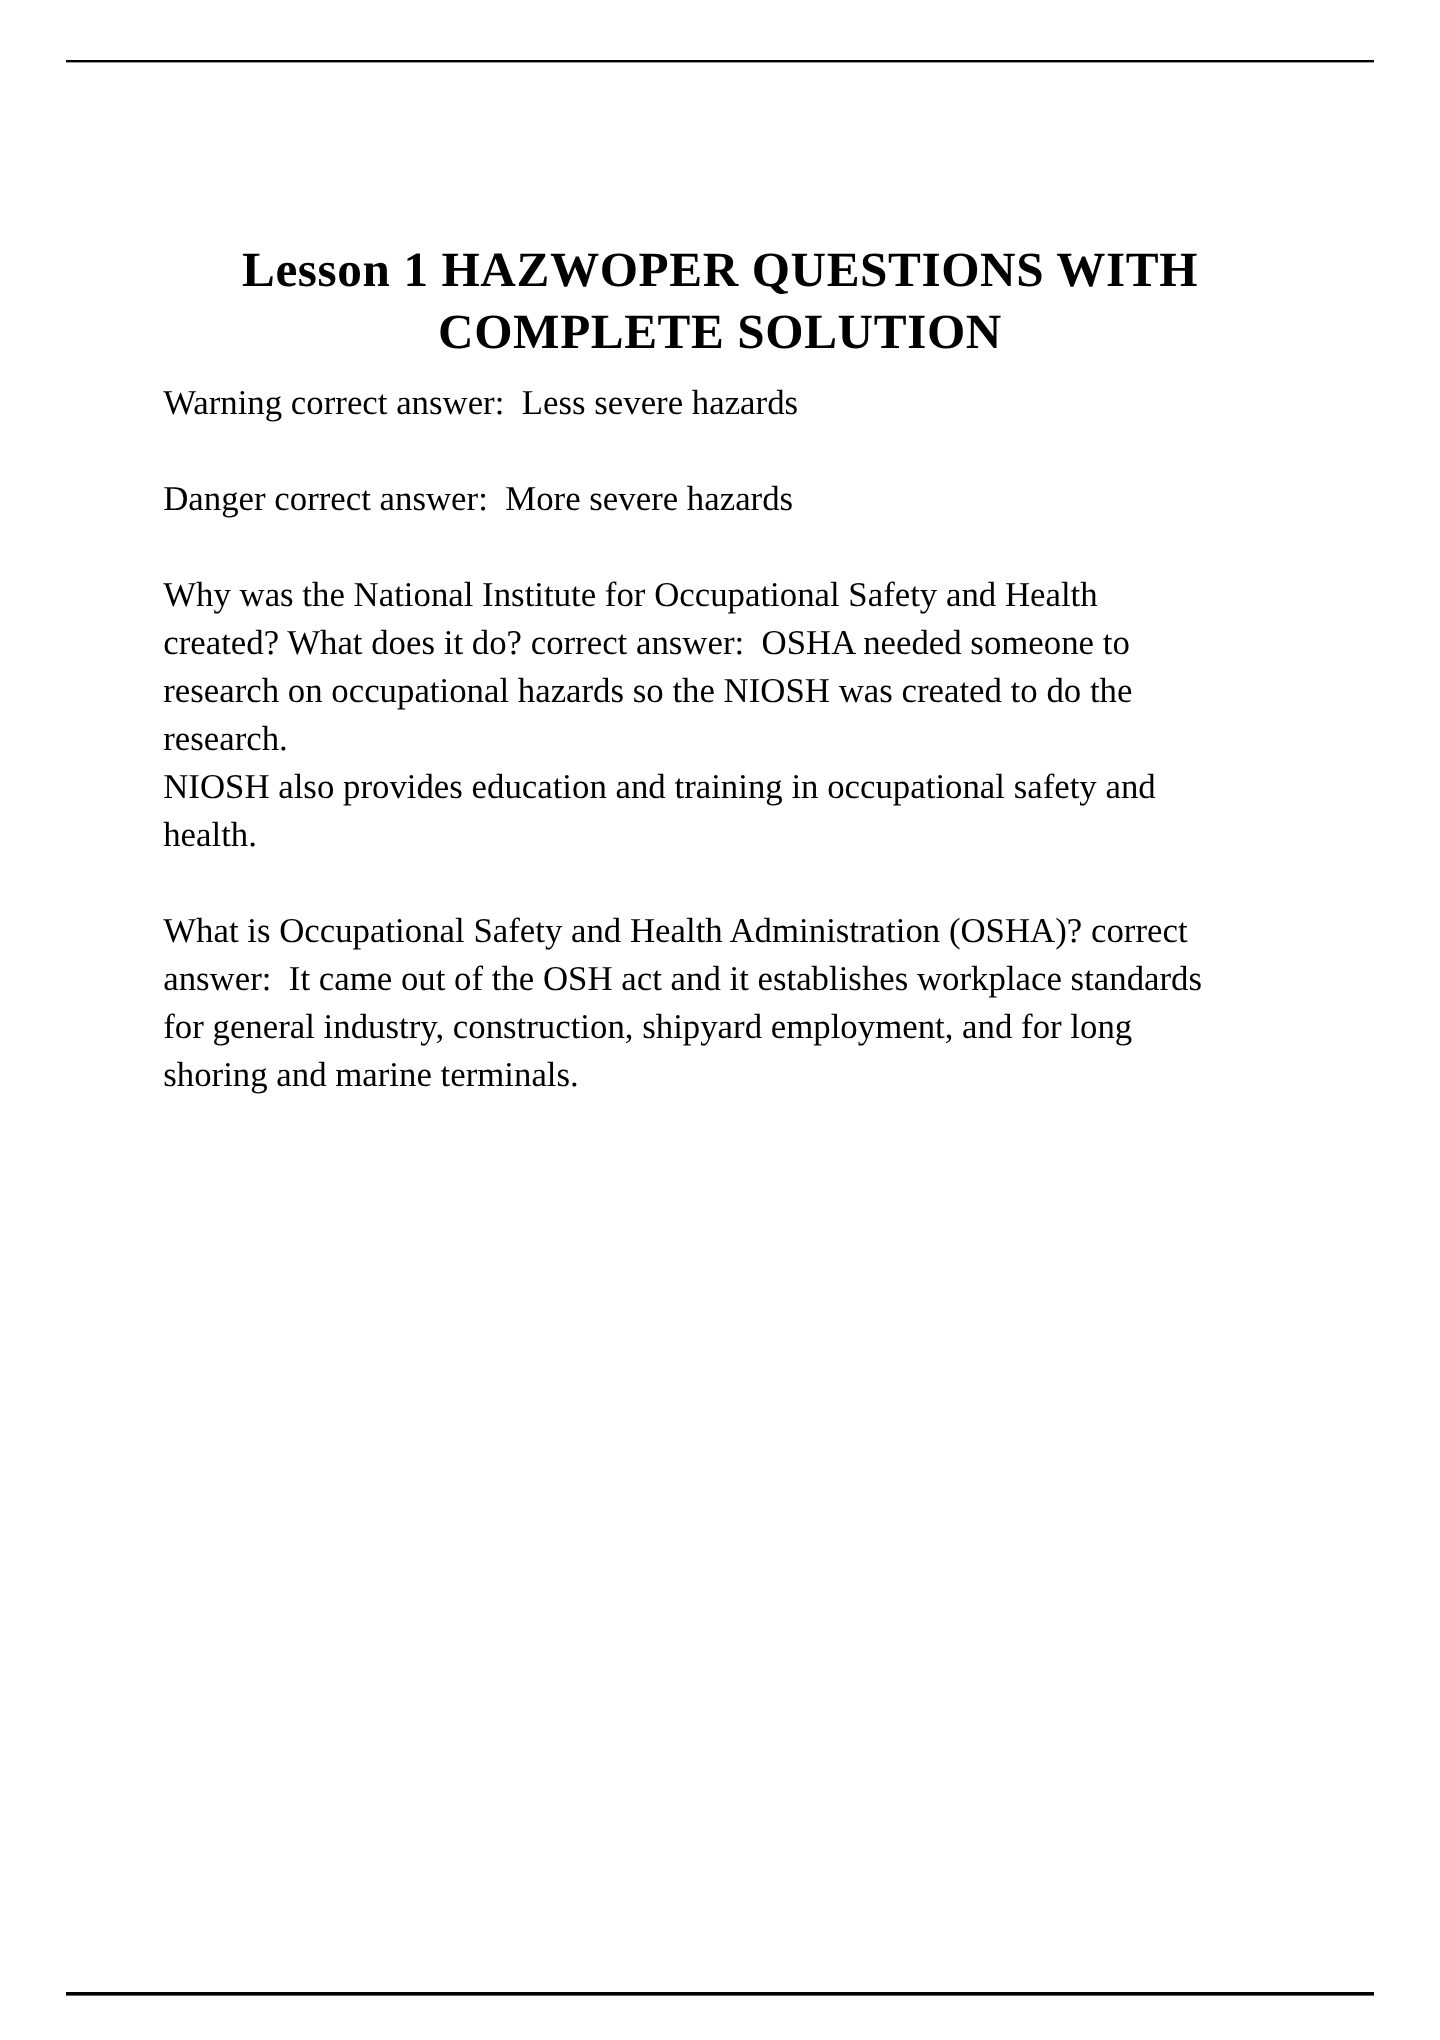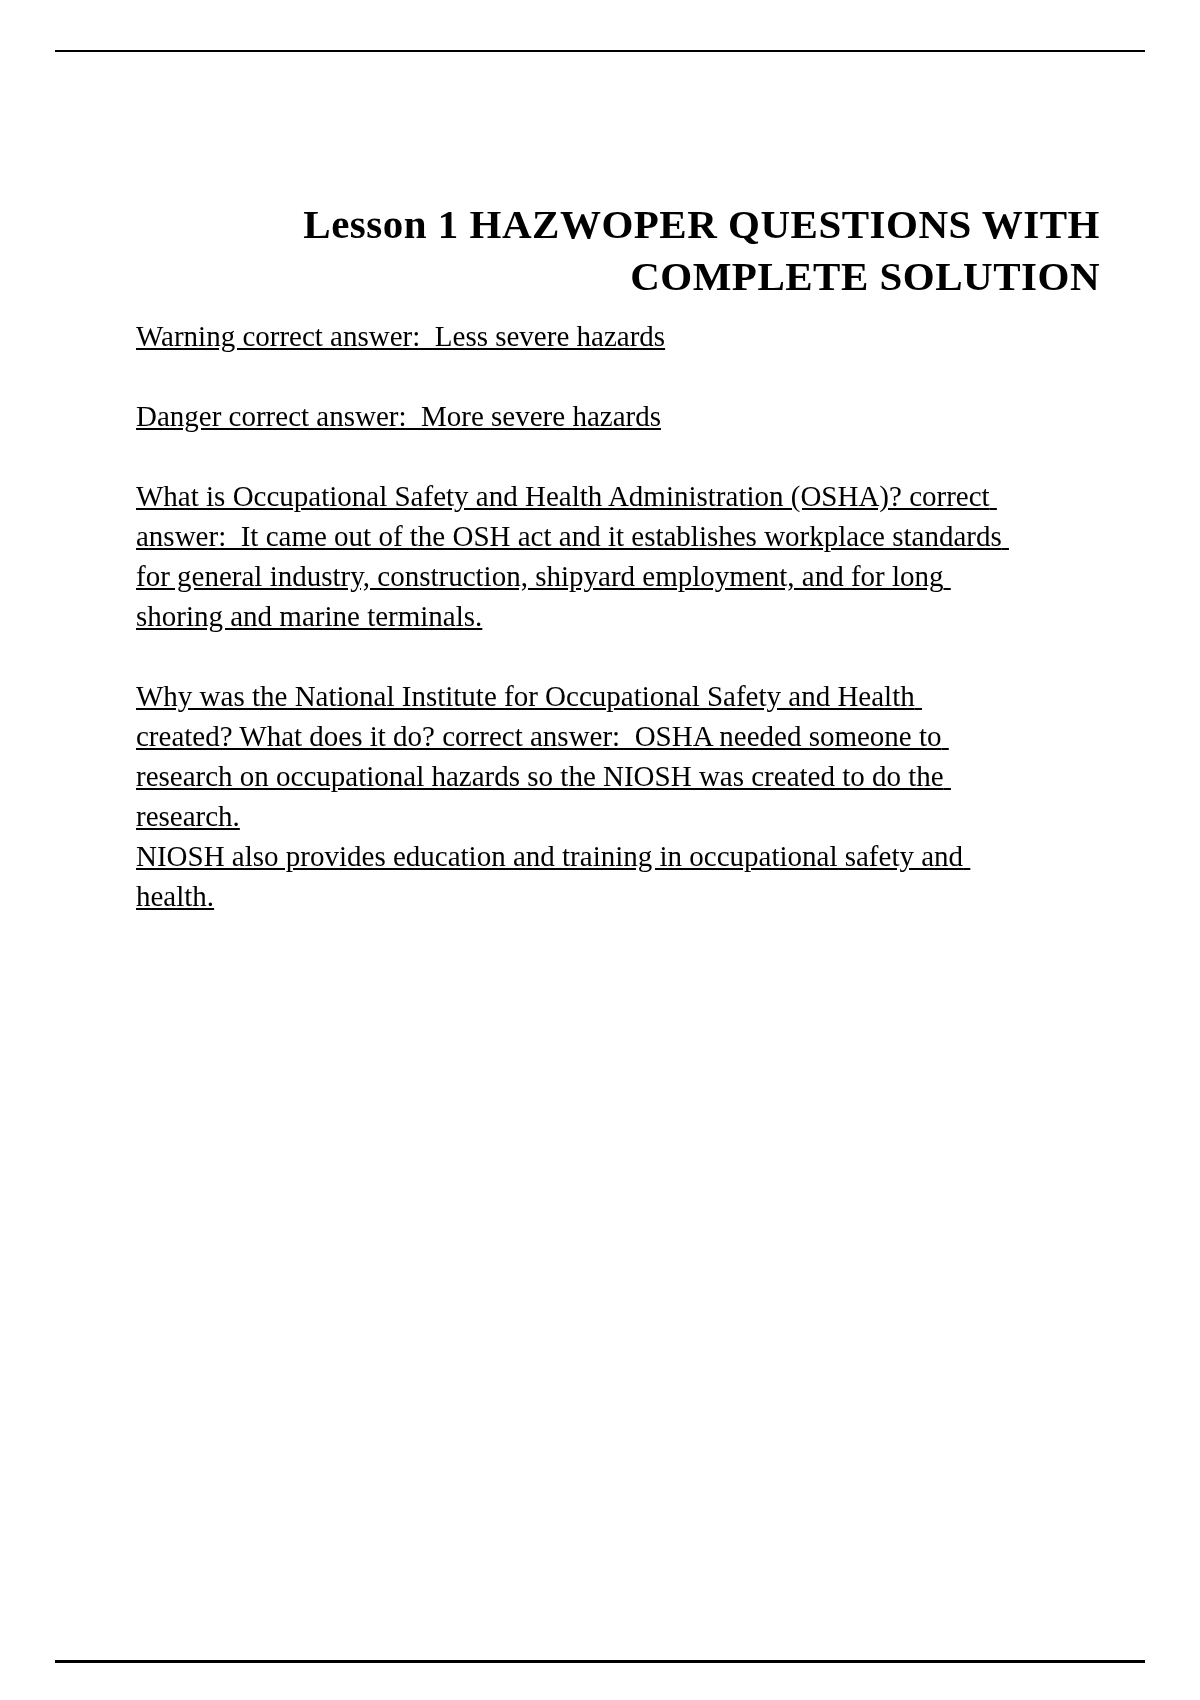--- a/index.html
+++ b/index.html
@@ -28,52 +28,51 @@
   }
   .rule-bottom {
     top: 1660px;
     height: 3px;
   }
   .doc-title {
     position: absolute;
     top: 172px;
     left: 100px;
     width: 1000px;
-    text-align: right;
+    text-align: center;
     font-size: 41px;
     font-weight: bold;
     line-height: 1.25;
     letter-spacing: 0.5px;
   }
   .doc-body {
     position: absolute;
     top: 316px;
     left: 136px;
     width: 880px;
     font-size: 29px;
     line-height: 1.38;
   }
   .doc-body p {
     margin: 0 0 40px 0;
     white-space: pre-wrap;
-    text-decoration: underline;
   }
 </style>
 </head>
 <body>
 
 <div class="page">
 
   <div class="rule rule-top"></div>
 
   <h1 class="doc-title">Lesson 1 HAZWOPER QUESTIONS WITH COMPLETE SOLUTION</h1>
 
   <div class="doc-body">
     <p>Warning correct answer:  Less severe hazards</p>
     <p>Danger correct answer:  More severe hazards</p>
-    <p>What is Occupational Safety and Health Administration (OSHA)? correct answer:  It came out of the OSH act and it establishes workplace standards for general industry, construction, shipyard employment, and for long shoring and marine terminals.</p>
     <p>Why was the National Institute for Occupational Safety and Health created? What does it do? correct answer:  OSHA needed someone to research on occupational hazards so the NIOSH was created to do the research.
 NIOSH also provides education and training in occupational safety and health.</p>
+    <p>What is Occupational Safety and Health Administration (OSHA)? correct answer:  It came out of the OSH act and it establishes workplace standards for general industry, construction, shipyard employment, and for long shoring and marine terminals.</p>
   </div>
 
   <div class="rule rule-bottom"></div>
 
 </div>
 
 </body></html>

